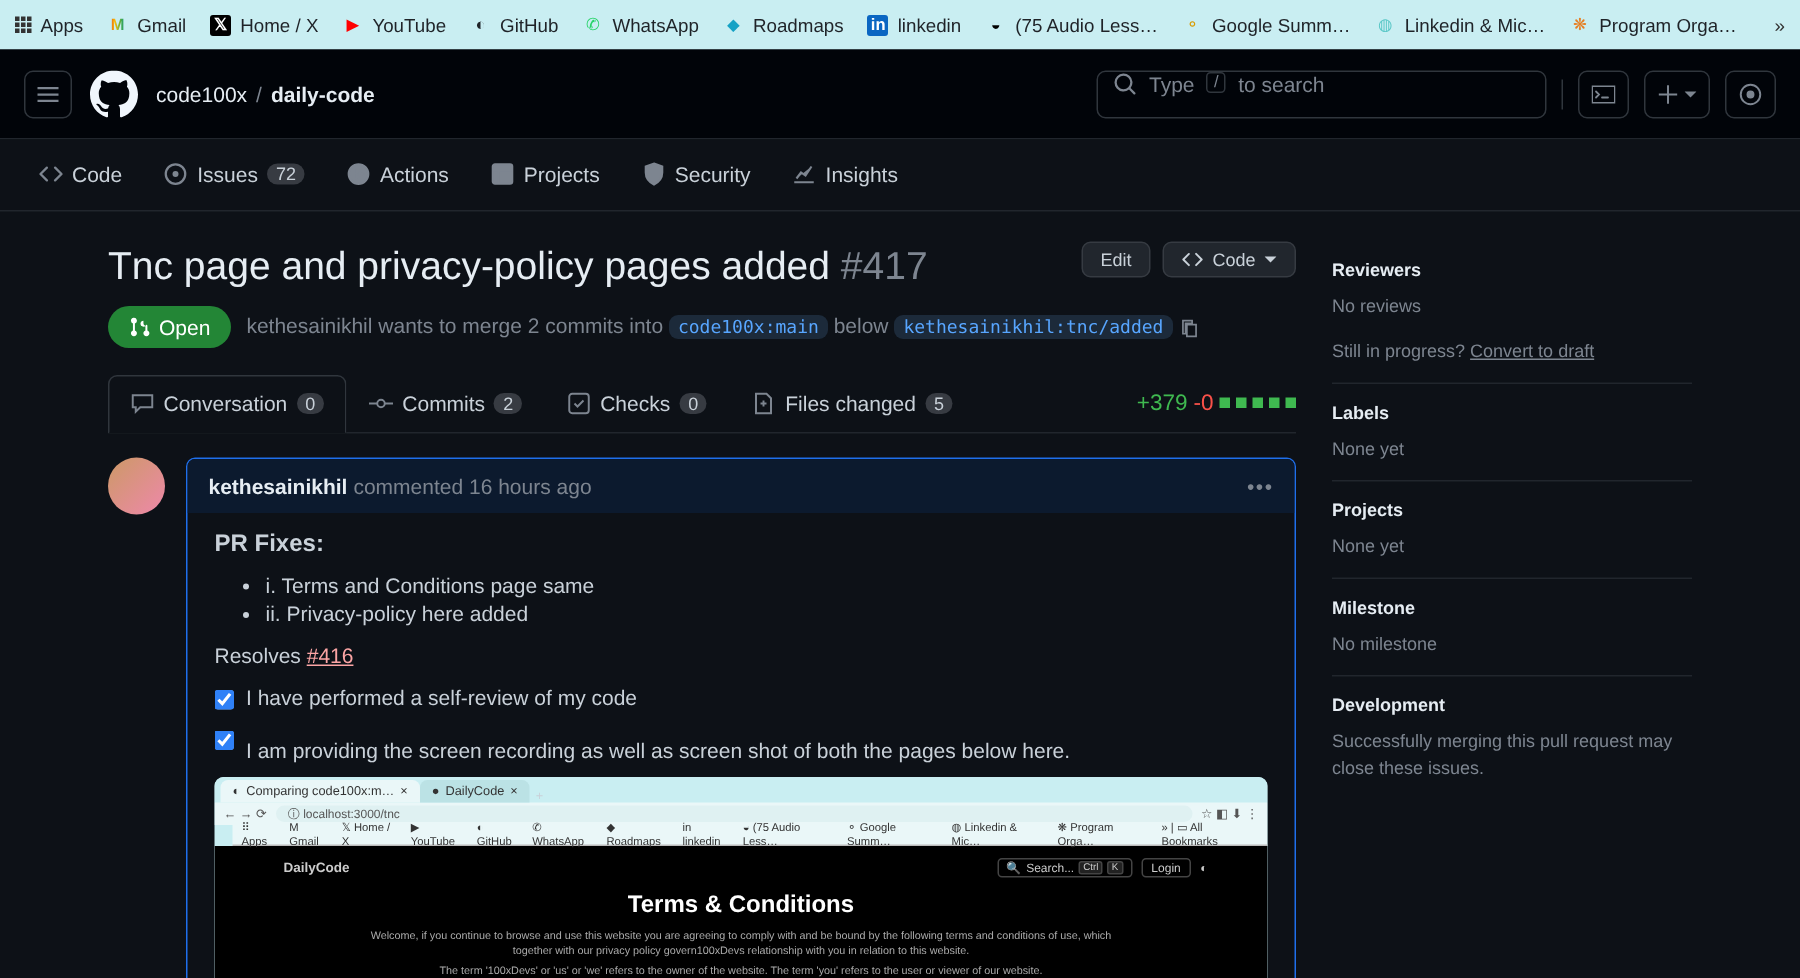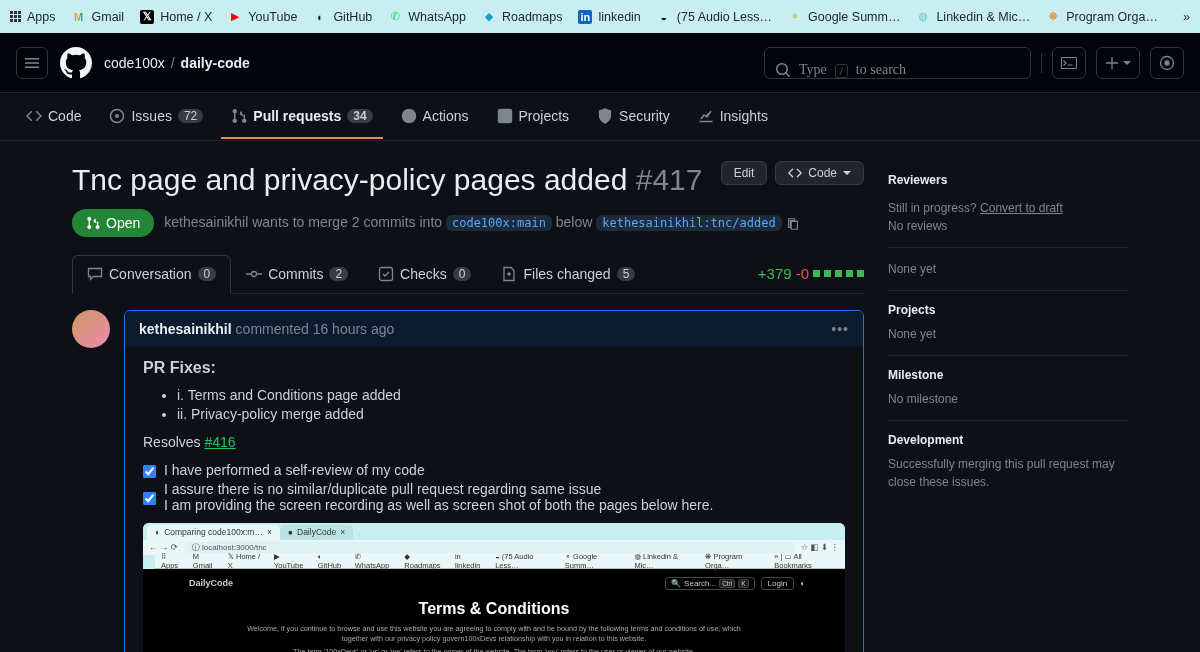--- a/index.html
+++ b/index.html
@@ -26,38 +26,38 @@
 
   
   .gh-header { background:#010409; height:60px; display:flex; align-items:center; padding:0 16px; gap:12px; border-bottom:1px solid #21262d; }
   .menu-btn { border:1px solid #30363d; border-radius:6px; width:32px; height:32px; display:flex; align-items:center; justify-content:center; color:#7d8590; cursor:pointer; }
   .gh-logo { width:32px; height:32px; fill:#f0f6fc; cursor:pointer; }
   .breadcrumb { display:flex; align-items:center; gap:6px; color:#e6edf3; font-size:14px; }
   .breadcrumb .owner { color:#e6edf3; }
   .breadcrumb .sep { color:#7d8590; }
   .breadcrumb .repo { font-weight:600; }
   .header-right { margin-left:auto; display:flex; align-items:center; gap:10px; }
-  .search { border:1px solid #30363d; border-radius:6px; height:32px; display:flex; align-items:flex-end; padding:0 10px; gap:8px; color:#7d8590; width:267px; cursor:text;font-family:Liberation Serif, serif; }
+  .search { border:1px solid #30363d; border-radius:6px; height:32px; display:flex; align-items:flex-start; padding:0 10px; gap:8px; color:#7d8590; width:300px; cursor:text; }
   .kbd { border:1px solid #30363d; border-radius:3px; padding:0 4px; font-size:11px; }
   .hdr-btn { border:1px solid #30363d; border-radius:6px; height:32px; min-width:32px; padding:0 8px; display:flex; align-items:center; justify-content:center; color:#7d8590; cursor:pointer; gap:4px; }
 
   
   .repo-nav { background:#0d1117; height:48px; display:flex; align-items:center; padding:0 16px; gap:8px; border-bottom:1px solid #21262d; }
   .nav-item { display:flex; align-items:center; gap:6px; padding:0 10px; height:44px; color:#c9d1d9; font-size:14px; border-bottom:2px solid transparent; cursor:pointer; }
   .nav-item.active { border-bottom-color:#f78166; font-weight:600; color:#e6edf3; }
   .counter { background:#373b42; color:#c9d1d9; border-radius:10px; padding:0 6px; font-size:12px; min-width:18px; text-align:center; }
   .nav-icon { width:16px; height:16px; fill:#7d8590; }
 
   
   .container { display:flex; gap:24px; padding:20px 72px 0 72px; }
   .main-col { flex:1; min-width:0; }
   .side-col { width:240px; flex-shrink:0; }
 
   .title-row { display:flex; align-items:flex-start; gap:12px; margin-bottom:10px; }
-  .pr-title { font-size:30px; font-weight:400; color:#e6edf3; flex:1; line-height:1.25; }
+  .pr-title { font-size:26px; font-weight:400; color:#e6edf3; flex:1; line-height:1.25; }
   .pr-title .num { color:#7d8590; font-weight:300; }
   .title-actions { display:flex; gap:8px; align-items:center; flex-shrink:0; }
   .btn { background:#21262d; border:1px solid #363b42; color:#c9d1d9; border-radius:6px; padding:4px 12px; font-size:12px; cursor:pointer; display:flex; align-items:center; gap:6px; }
 
   .meta-row { display:flex; align-items:center; gap:10px; margin-bottom:18px; font-size:14px; color:#7d8590; flex-wrap:wrap; }
   .state-open { background:#238636; color:#fff; border-radius:20px; padding:6px 14px; font-weight:500; display:flex; align-items:center; gap:6px; }
   .branch { background:#1c2a3a; color:#58a6ff; font-family:ui-monospace,monospace; font-size:12px; padding:1px 6px; border-radius:6px; }
   .author-link { color:#7d8590; font-weight:500; }
 
   
@@ -74,21 +74,21 @@
   .timeline { display:flex; gap:14px; }
   .avatar { width:38px; height:38px; border-radius:50%; background:linear-gradient(135deg,#c96,#e8a); flex-shrink:0; }
   .comment-box { flex:1; border:1px solid #1f6feb; border-radius:6px; overflow:hidden; }
   .comment-head { background:#0c1a2e; padding:10px 14px; display:flex; align-items:center; color:#7d8590; font-size:14px; }
   .comment-head .uname { color:#e6edf3; font-weight:600; margin-right:4px; }
   .comment-head .kebab { margin-left:auto; cursor:pointer; letter-spacing:1px; }
   .comment-body { padding:12px 18px; color:#c9d1d9; font-size:14px; }
   .comment-body h3 { font-size:16px; margin-bottom:10px; }
   .comment-body ul { list-style:disc; padding-left:34px; margin-bottom:12px; }
   .comment-body ul li { margin:3px 0; }
-  .link { color:#22c55e; text-decoration:underline; }
+  .link { color:#fca5a5; text-decoration:underline; }
   .task { display:flex; gap:8px; margin:3px 0; align-items:center; }
   .task input { margin-top:3px; accent-color:#2f81f7; }
 
   
   .embed { margin-top:10px; border-radius:6px; overflow:hidden; background:#c9eef2; font-size:8.5px; }
   .embed-tabs { display:flex; height:17px; background:#c9eef2; align-items:flex-end; padding-left:4px; }
   .embed-tab { background:#eaf7f8; border-radius:5px 5px 0 0; padding:2px 8px; display:flex; align-items:center; gap:4px; color:#333; height:15px; }
   .embed-tab.inactive { background:#bbe2e5; }
   .embed-url { background:#eaf7f8; height:15px; display:flex; align-items:center; padding:0 6px; gap:6px; color:#555; }
   .url-pill { background:#dff1f2; border-radius:7px; padding:0 8px; flex:1; font-size:8px; }
@@ -232,27 +232,20 @@
       <span>Code</span>
     </div>
   <div class="nav-item">
       <svg class="nav-icon" viewBox="0 0 16 16">
         <circle cx="8" cy="8" r="6.5" fill="none" stroke="#7d8590" stroke-width="1.5"></circle>
         <circle cx="8" cy="8" r="2" fill="#7d8590"></circle>
       </svg>
       <span>Issues</span>
       <span class="counter">72</span>
     </div>
-  <div class="nav-item active">
-      <svg class="nav-icon" viewBox="0 0 16 16" fill="#7d8590">
-        <path d="M1.5 3.25a2.25 2.25 0 113 2.122v5.256a2.251 2.251 0 11-1.5 0V5.372A2.25 2.25 0 011.5 3.25zm9.5 0a2.25 2.25 0 102.122 3h.128a.75.75 0 01.75.75v3.628a2.251 2.251 0 11-1.5 0V7h-.25A2.25 2.25 0 0111 4.75V3.25z"></path>
-      </svg>
-      <span>Pull requests</span>
-      <span class="counter">34</span>
-    </div>
   <div class="nav-item">
       <svg class="nav-icon" viewBox="0 0 16 16" fill="none" stroke="#7d8590" stroke-width="1.5">
         <circle cx="8" cy="8" r="6.5"></circle>
         <path d="M6.5 5.5l4 2.5-4 2.5z" fill="#7d8590"></path>
       </svg>
       <span>Actions</span>
     </div>
   <div class="nav-item">
       <svg class="nav-icon" viewBox="0 0 16 16" fill="none" stroke="#7d8590" stroke-width="1.4">
         <rect x="1.5" y="1.5" width="13" height="13" rx="1.5"></rect>
@@ -352,32 +345,32 @@
       <div class="comment-box">
         <div class="comment-head">
           <span class="uname">kethesainikhil</span>
           <span>commented</span>&nbsp;
           <span>16 hours ago</span>
           <span class="kebab">•••</span>
         </div>
         <div class="comment-body">
           <h3>PR Fixes:</h3>
           <ul>
-            <li>i. Terms and Conditions page added</li>
-            <li>ii. Privacy-policy merge added</li>
+            <li>i. Terms and Conditions page same</li>
+            <li>ii. Privacy-policy here added</li>
           </ul>
           <p style="margin-bottom:12px;"><span>Resolves </span><a class="link">#416</a></p>
 
           <div class="task">
               <input type="checkbox" checked="" style="">
               <span>I have performed a self-review of my code</span>
             </div>
           <div class="task">
               <input type="checkbox" checked="" style="">
-              <div><span>I assure there is no similar/duplicate pull request regarding same issue</span><br><span>I am providing the screen recording as well as screen shot of both the pages below here.</span></div>
+              <div><br><span>I am providing the screen recording as well as screen shot of both the pages below here.</span></div>
             </div>
 
           <div class="embed">
             <div class="embed-tabs">
               <div class="embed-tab">◐ <span>Comparing code100x:m…</span> ×</div>
               <div class="embed-tab inactive">● <span>DailyCode</span> ×</div>
               <span style="margin-left:4px;">+</span>
             </div>
             <div class="embed-url">← → ⟳ <span class="url-pill">ⓘ <span>localhost:3000/tnc</span></span> ☆ ◧ ⬇ ⋮</div>
             <div class="embed-bm">
@@ -412,24 +405,25 @@
             </div>
           </div>
         </div>
       </div>
     </div>
   </div>
 
   <div class="side-col">
     <div class="side-section">
       <div class="side-head">Reviewers</div>
+      <div class="side-text">No reviews</div>
       <div class="side-text" style="margin-top:12px;"><span>Still in progress?</span> <span class="side-link">Convert to draft</span></div>
-      <div class="side-text">No reviews</div>
     </div>
     <div class="side-section">
+      <div class="side-head">Labels</div>
       <div class="side-text">None yet</div>
     </div>
     <div class="side-section">
       <div class="side-head">Projects</div>
       <div class="side-text">None yet</div>
     </div>
     <div class="side-section">
       <div class="side-head">Milestone</div>
       <div class="side-text">No milestone</div>
     </div>

